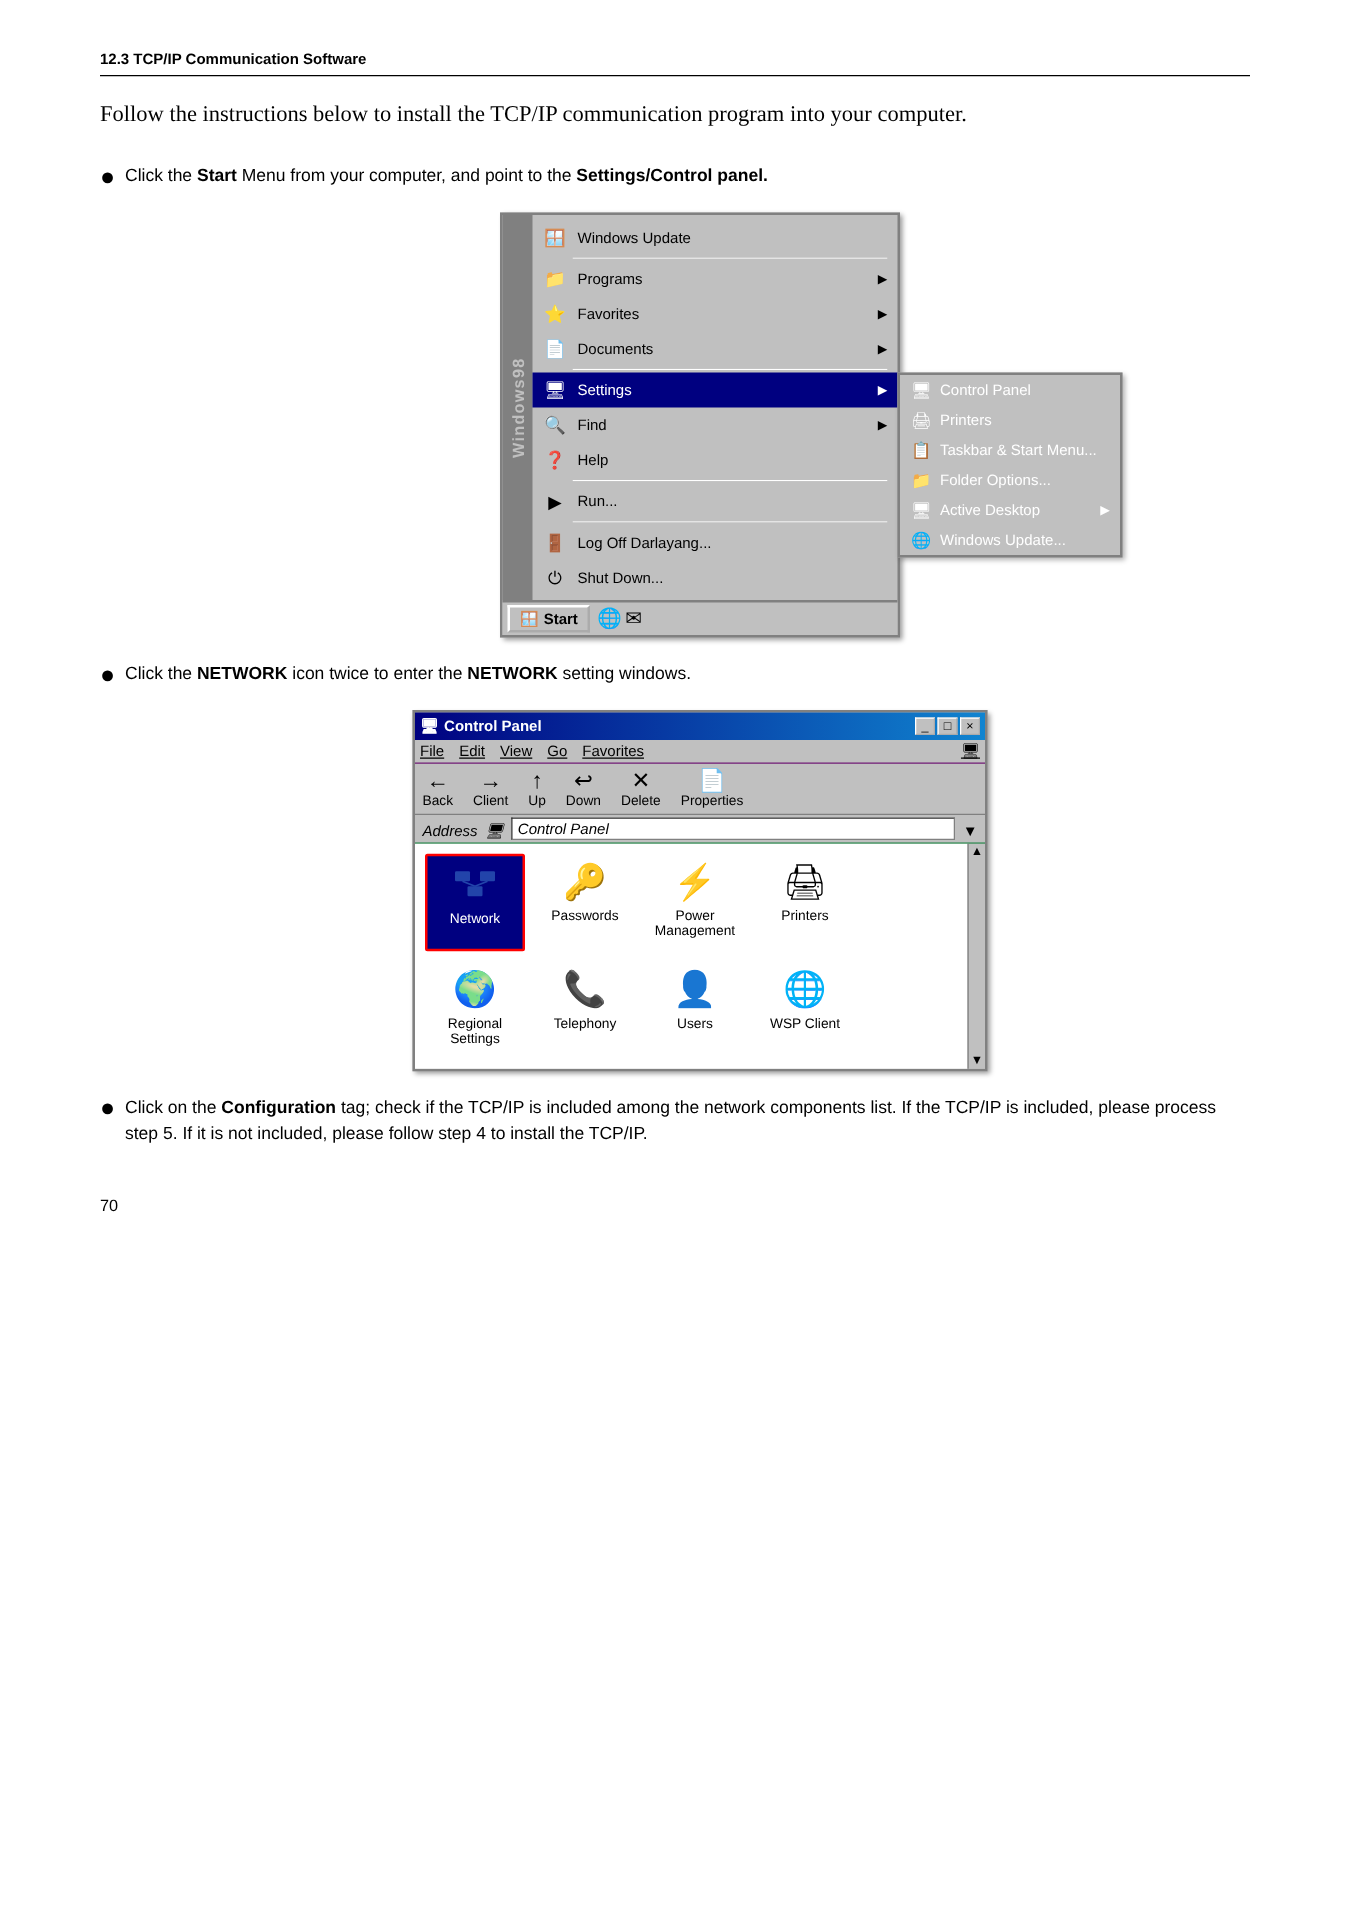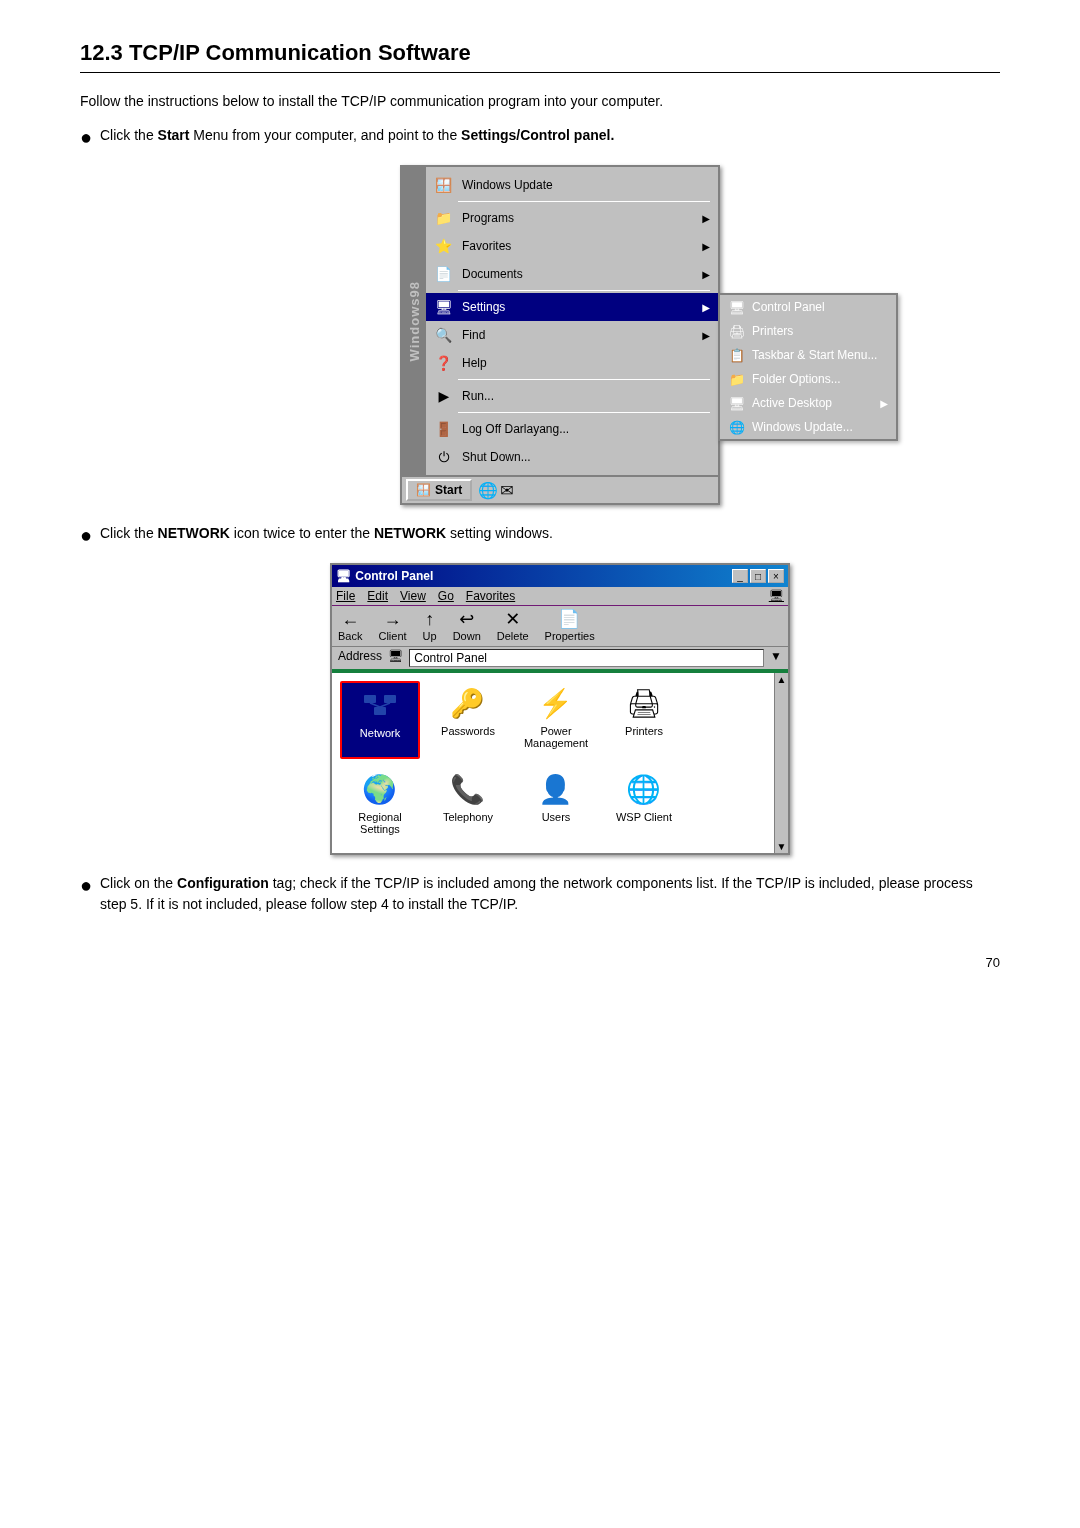--- a/index.html
+++ b/index.html
@@ -6,29 +6,30 @@
     body {
       background: #fff;
       font-family: Arial, sans-serif;
       font-size: 14px;
       color: #000;
       width: 1080px;
       min-height: 1528px;
       padding: 40px 80px;
     }
     h2 {
-      font-size: 22px;
+      font-size: 12px;
       font-weight: bold;
       margin-bottom: 20px;
       border-bottom: 1px solid #000;
       padding-bottom: 6px;
     }
     .intro-text {
-      margin-bottom: 16px;
-      font-size: 14px;
+      margin-bottom: 28px;
+      font-size: 18px;
+      font-family: Liberation Serif, serif;
     }
     .bullet-section {
       margin-bottom: 32px;
     }
     .bullet-item {
       display: flex;
       align-items: flex-start;
       margin-bottom: 18px;
     }
     .bullet-dot {
@@ -233,25 +234,26 @@
       font-size: 11px;
       gap: 2px;
       cursor: pointer;
     }
     .cp-tool-icon {
       font-size: 18px;
       line-height: 1;
     }
     .cp-address-bar {
       display: flex;
-      align-items: flex-start;
+      align-items: flex-end;
       padding: 2px 6px;
-      border-bottom: 4px solid #15803d;
+      border-bottom: 1px solid #15803d;
       gap: 6px;
       font-size: 12px;
+      font-style: italic;
     }
     .cp-address-field {
       flex: 1;
       background: #fff;
       border: 1px inset #808080;
       padding: 1px 4px;
       font-size: 12px;
     }
     .cp-content {
       background: #fff;
@@ -295,21 +297,21 @@
       font-size: 11px;
       gap: 8px;
       background: #c0c0c0;
     }
     .cp-status-section {
       padding: 1px 6px;
       border: 1px inset #808080;
       flex: 1;
     }
     .page-number {
-      text-align: right;
+      text-align: left;
       margin-top: 40px;
       font-size: 13px;
     }
 
     
     .network-highlight {
       border: 2px solid red;
       border-radius: 2px;
     }
   </style>

